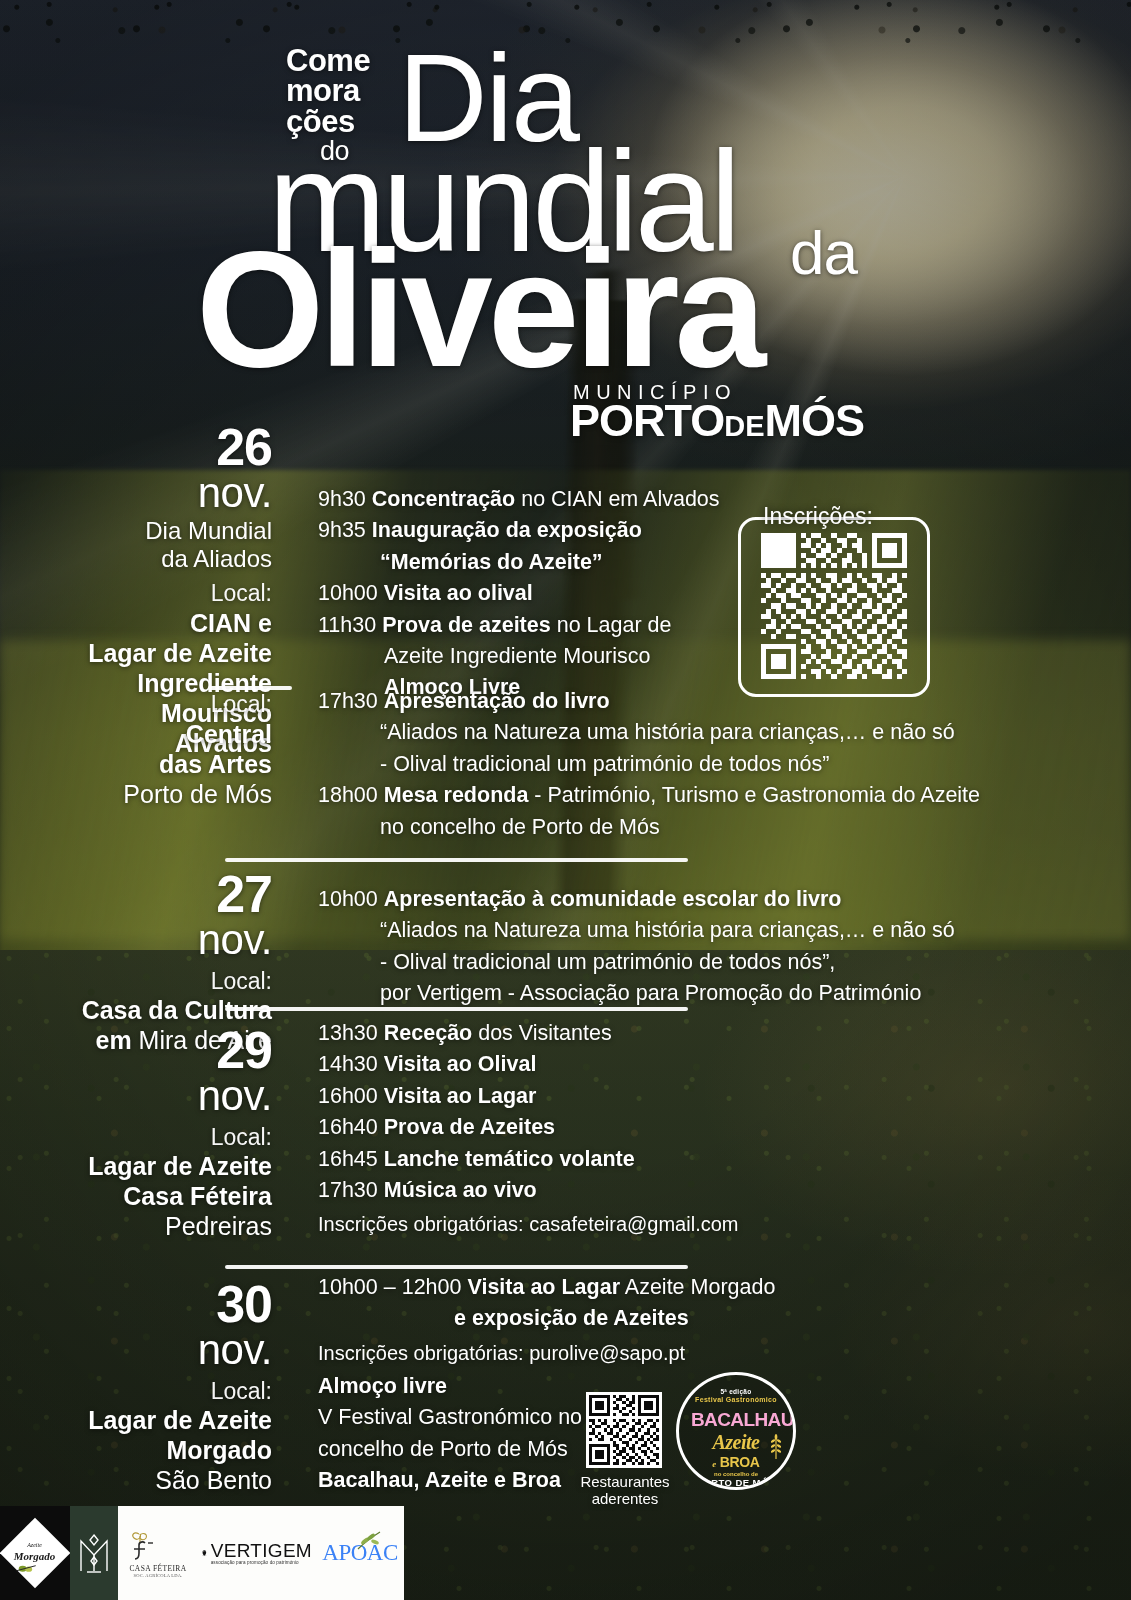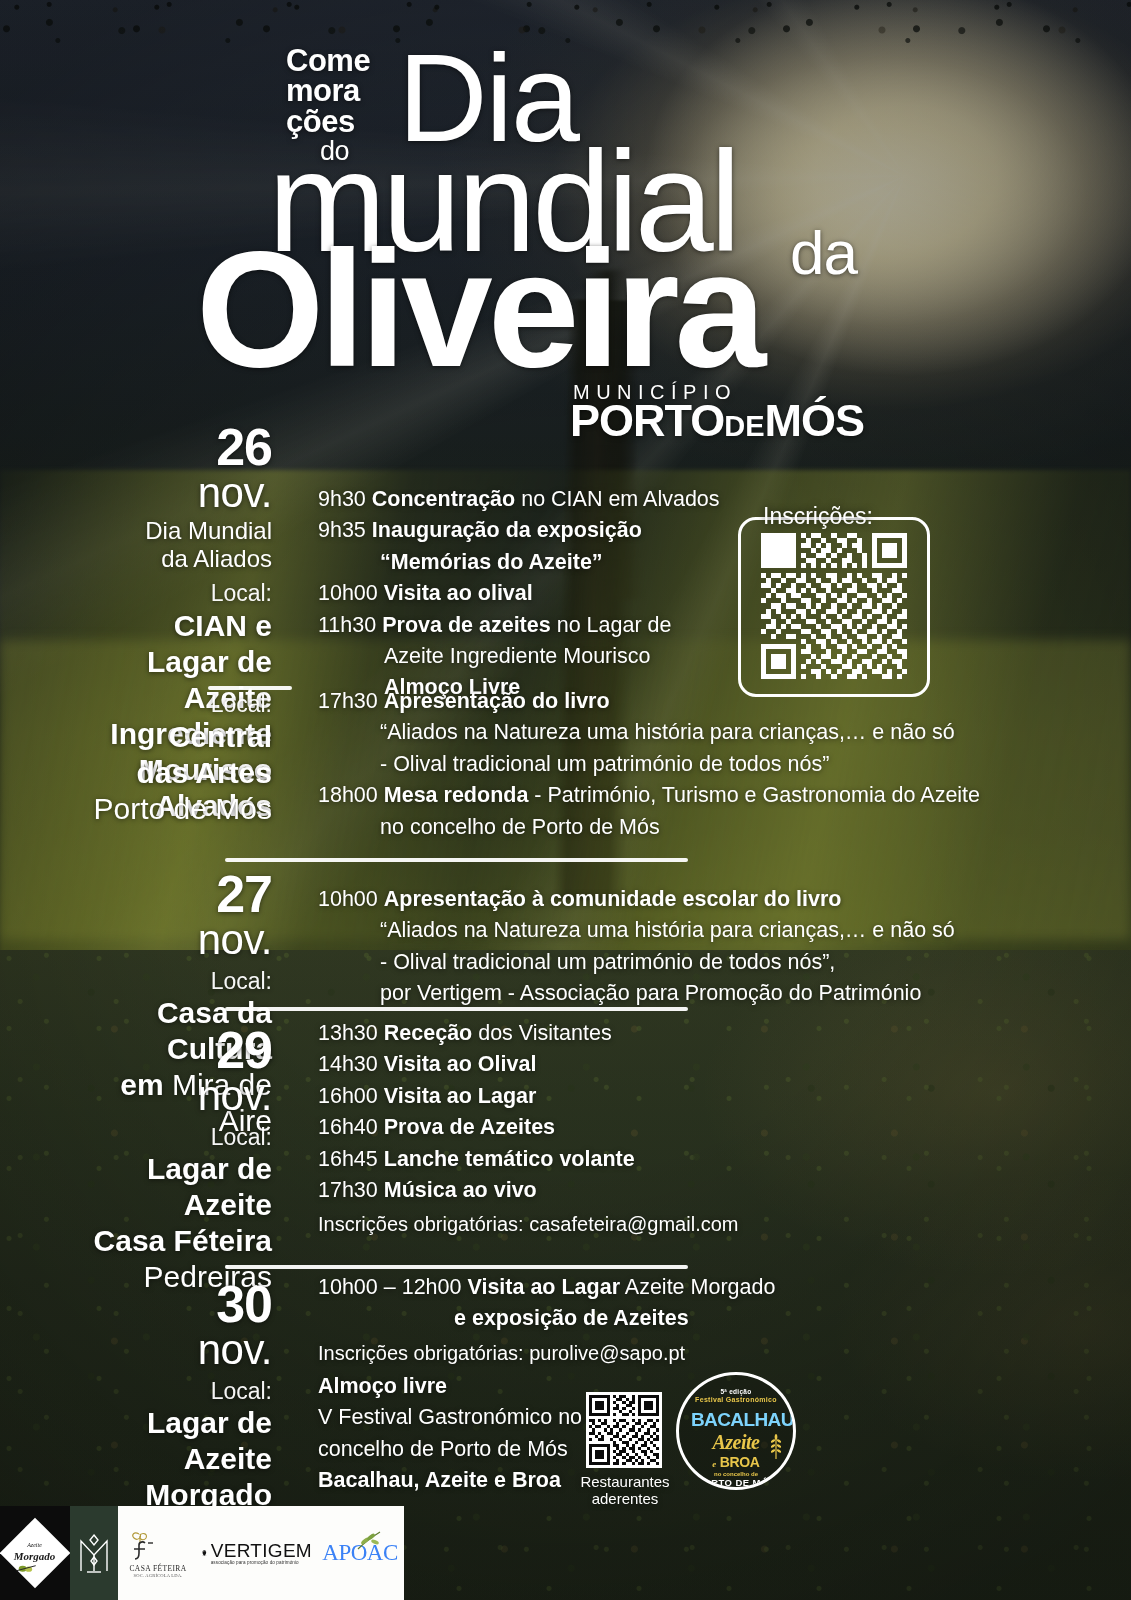--- a/index.html
+++ b/index.html
@@ -164,21 +164,21 @@
   }
   .qr-mask{ position:absolute; left:14px; top:-4px; width:150px; height:8px; }
   .qr-img{ position:absolute; left:18px; top:16px; width:156px; height:146px; }
 
   
   .daycol{ position:absolute; text-align:right; width:210px; left:62px; }
   .dnum{ font-size:52px; font-weight:700; line-height:.92; letter-spacing:-1px; }
   .dmon{ font-size:42px; font-weight:300; line-height:1; letter-spacing:-.5px; }
   .dsub{ font-size:24px; font-weight:300; line-height:1.18; margin-top:3px; }
   .dlocal{ font-size:23px; font-weight:300; line-height:1.2; margin-top:7px; opacity:.96; }
-  .dplace{ font-size:30px; font-weight:700; line-height:1.2; }
+  .dplace{ font-size:25px; font-weight:700; line-height:1.2; }
 
   .evcol{ position:absolute; left:318px; }
   .ev{ font-size:21.5px; font-weight:300; line-height:1.46; white-space:nowrap; }
   .ev b{ font-weight:700; }
   .ev.ind{ padding-left:62px; }
   .ev.ind2{ padding-left:66px; }
   .ev.ind3{ padding-left:136px; }
   .ev.small{ font-size:20px; }
 
   
@@ -202,21 +202,21 @@
     background:rgba(16,20,14,.30);
     overflow:hidden;
   }
   .badge .b-top{
     position:absolute; left:0; right:0; top:13px; text-align:center;
     font-size:7px; font-weight:700; color:#e8c64a; letter-spacing:.3px; line-height:1.25;
   }
   .badge .b-top .ed{ color:#fff; font-size:6.5px; display:block; }
   .badge .b-main{
     position:absolute; left:12px; right:0; top:34px; text-align:center;
-    font-size:19px; font-weight:700; color:#7dd3fc; letter-spacing:-.6px;
+    font-size:19px; font-weight:700; color:#f9a8d4; letter-spacing:-.6px;
   }
   .badge .b-az{
     position:absolute; left:0; right:0; top:56px; text-align:center;
     font-size:20px; font-style:italic; font-weight:700; color:#e8c64a;
     font-family:"Liberation Serif", serif; letter-spacing:-.5px;
   }
   .badge .b-broa{
     position:absolute; left:0; right:0; top:79px; text-align:center;
     font-size:14px; font-weight:700; color:#e8c64a; letter-spacing:-.3px;
   }

